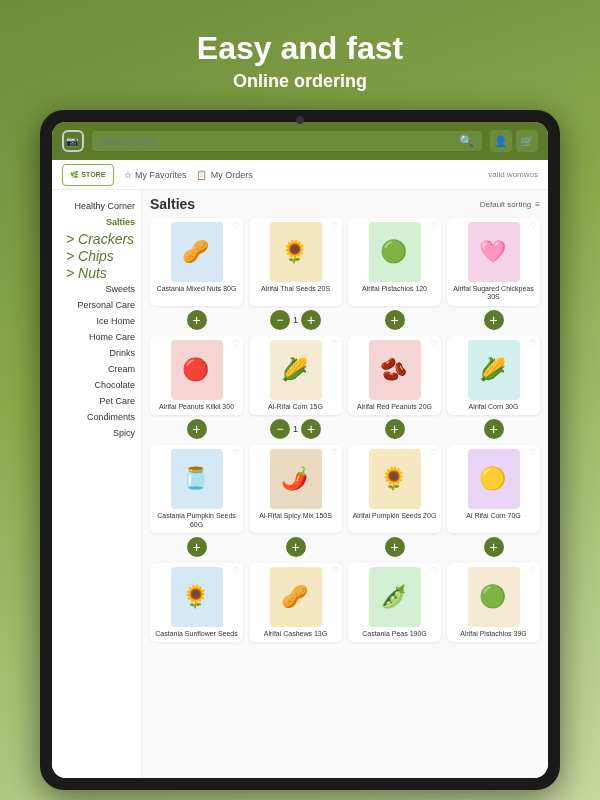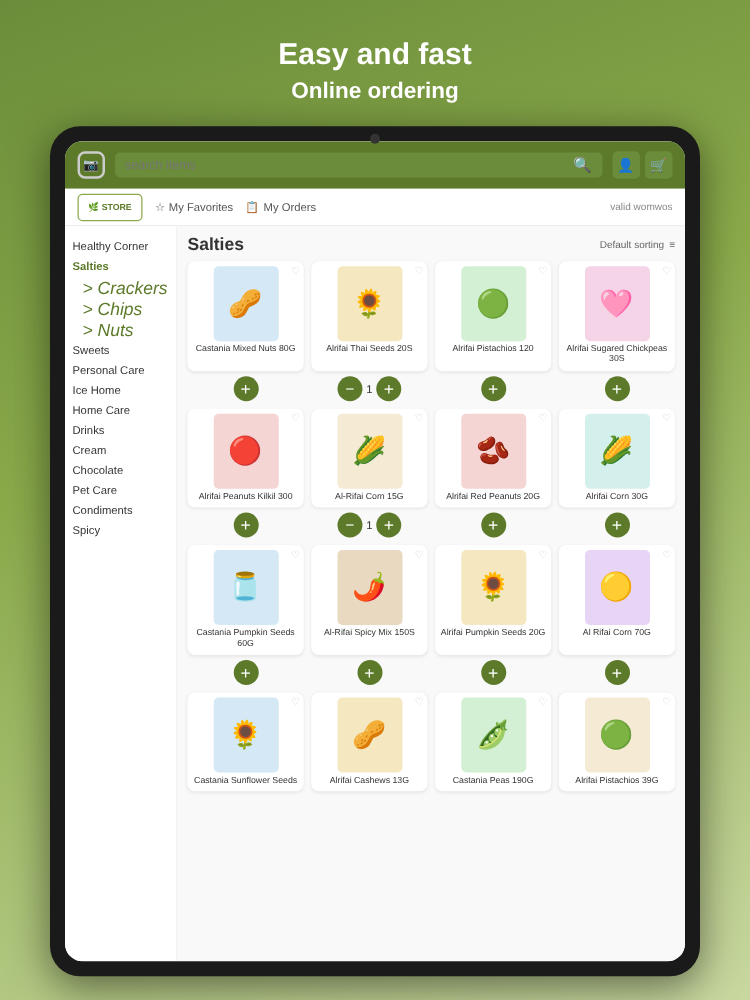--- a/index.html
+++ b/index.html
@@ -12,21 +12,21 @@
       align-items: center;
       font-family: Arial, sans-serif;
       overflow: hidden;
     }
     .header-text {
       margin-top: 30px;
       text-align: center;
       color: white;
     }
     .header-text h1 {
-      font-size: 24px;
+      font-size: 32px;
       font-weight: bold;
     }
     .header-text h2 {
       font-size: 18px;
       font-weight: 700;
       margin-top: 4px;
     }
     .tablet {
       width: 520px;
       height: 680px;
@@ -166,20 +166,21 @@
       background: white;
       border-right: 1px solid #eee;
       padding: 8px 6px;
       font-size: 9px;
       overflow-y: auto;
     }
     .sidebar-item {
       padding: 3px 0;
       color: #333;
       cursor: pointer;
+      text-align: right;
     }
     .sidebar-item.active {
       color: #5c7a2a;
       font-weight: bold;
     }
     .sidebar-sub {
       padding-left: 8px;
       color: #5c7a2a;
       font-size: 14px;
       padding-top: 1px;

